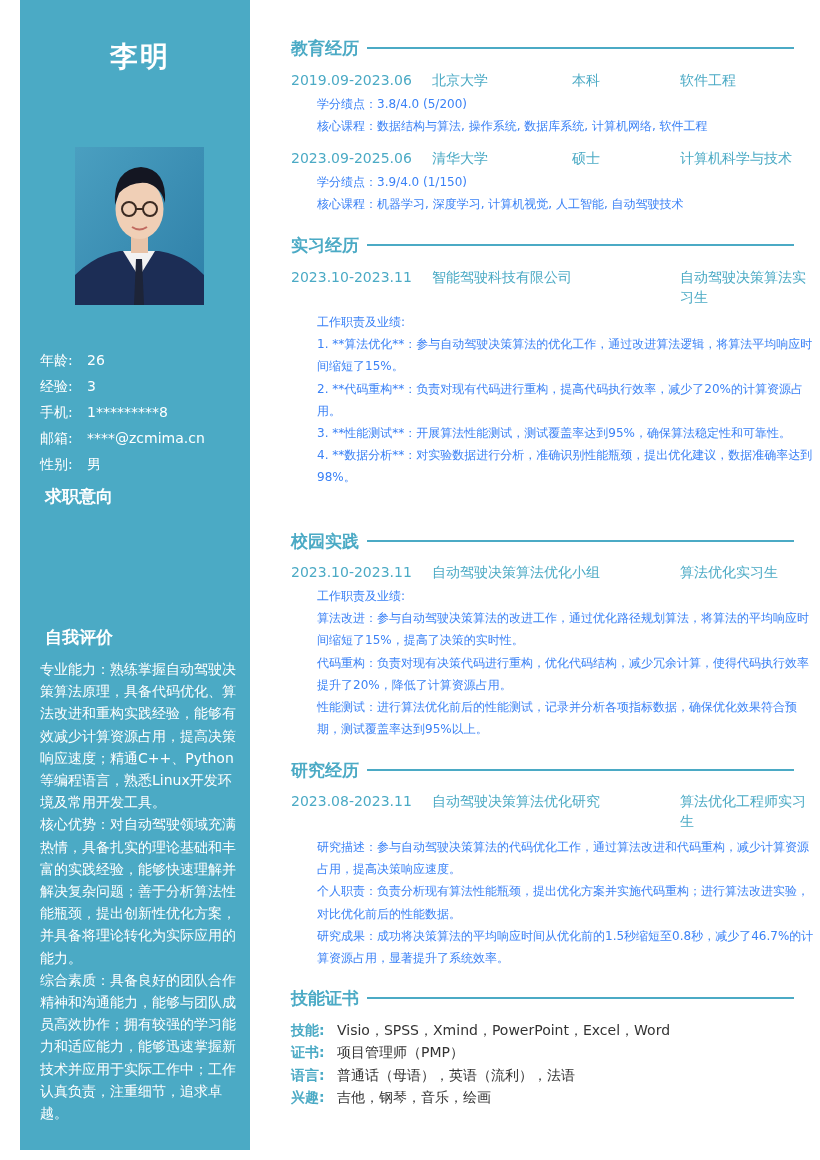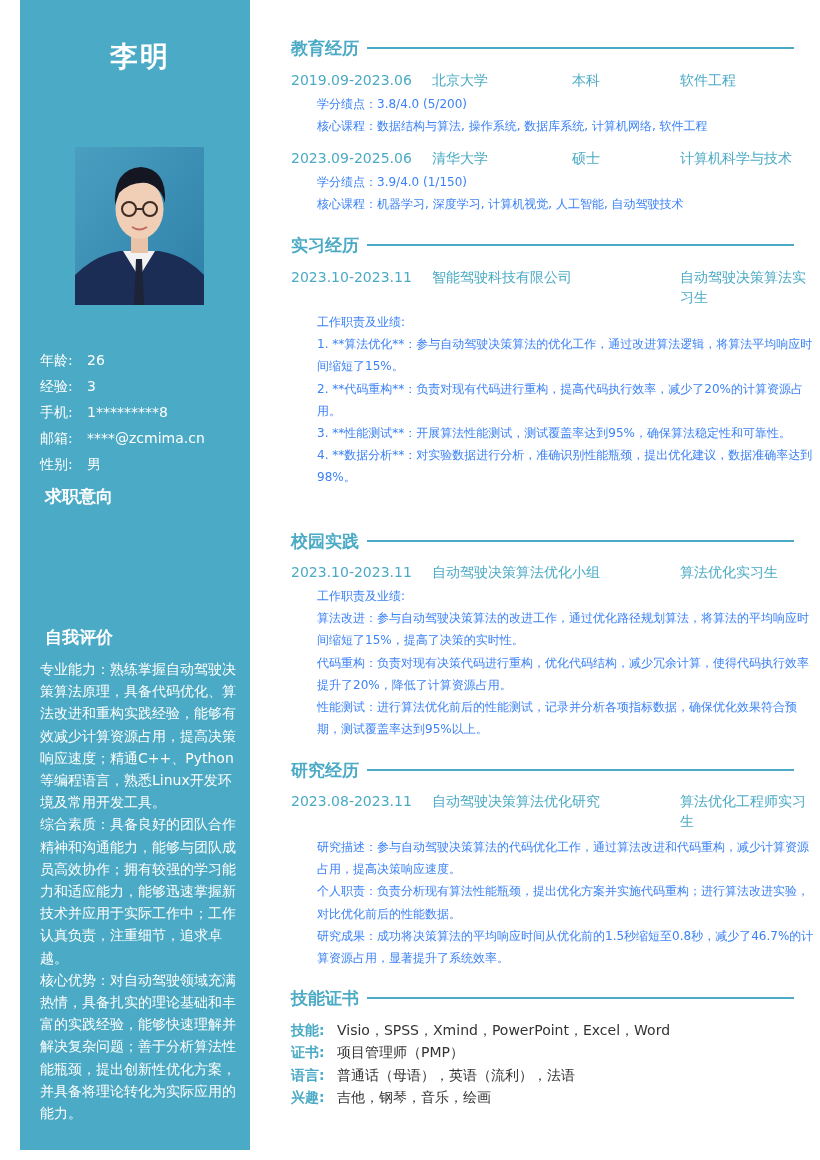--- a/index.html
+++ b/index.html
@@ -100,22 +100,22 @@
     </div>
   </div>
 
   <div class="side-title" style="top:485px;">求职意向</div>
 
 
   <div class="side-title" style="top:626px;">自我评价</div>
 
   <div class="selfeval">
     <p>专业能力：熟练掌握自动驾驶决策算法原理，具备代码优化、算法改进和重构实践经验，能够有效减少计算资源占用，提高决策响应速度；精通C++、Python等编程语言，熟悉Linux开发环境及常用开发工具。</p>
+    <p>核心优势：对自动驾驶领域充满热情，具备扎实的理论基础和丰富的实践经验，能够快速理解并解决复杂问题；善于分析算法性能瓶颈，提出创新性优化方案，并具备将理论转化为实际应用的能力。</p>
     <p>综合素质：具备良好的团队合作精神和沟通能力，能够与团队成员高效协作；拥有较强的学习能力和适应能力，能够迅速掌握新技术并应用于实际工作中；工作认真负责，注重细节，追求卓越。</p>
-    <p>核心优势：对自动驾驶领域充满热情，具备扎实的理论基础和丰富的实践经验，能够快速理解并解决复杂问题；善于分析算法性能瓶颈，提出创新性优化方案，并具备将理论转化为实际应用的能力。</p>
   </div>
 </div>
 
 <div class="main">
 
   <div class="sec-head" style="top:36px;">
     <span class="t">教育经历</span>
       <span class="line"></span>
   </div>
   <div class="row4" style="top:70px;">

